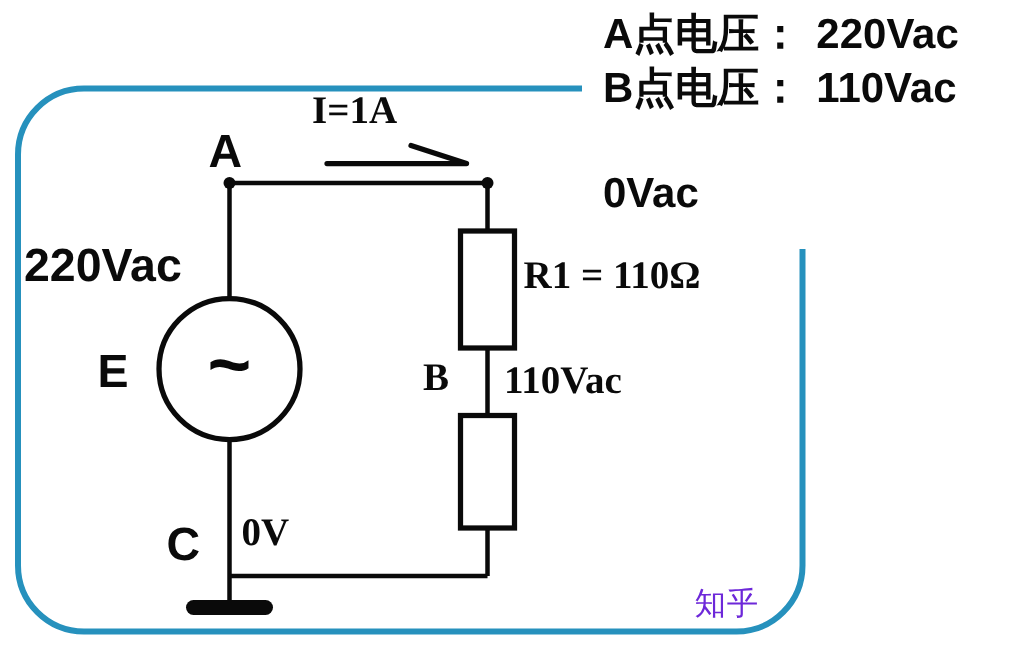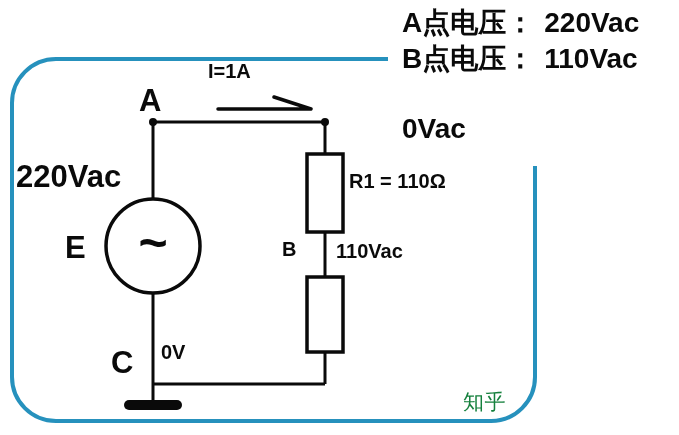--- a/index.html
+++ b/index.html
@@ -11,42 +11,42 @@
     font-family:"Liberation Sans","DejaVu Sans",sans-serif;
   }
   #stage svg{position:absolute;left:0;top:0;}
   .lbl{
     position:absolute;
     font-weight:700;
     color:#0a0a0a;
     white-space:nowrap;
     line-height:1.1;
   }
-  .fs30{font-size:20px;}
+  .fs30{font-size:26px;font-family:Liberation Serif, serif;}
   .fs31{font-size:31px;}
   .readings{position:absolute;left:402px;top:0;width:277px;}
   .reading-row{
     position:absolute;left:0;
     display:flex;gap:10px;
     font-weight:700;font-size:28px;color:#0a0a0a;
     white-space:nowrap;line-height:34px;justify-content:flex-end;
   }
   .row0{top:6px;}
   .row1{top:42px;}
   .row2{top:112px;}
   .tilde{
     position:absolute;left:131px;top:213px;width:44px;
     text-align:center;font-weight:700;font-size:50px;color:#0a0a0a;
     line-height:60px;
   }
   .watermark{
     position:absolute;left:463px;top:388px;
     display:flex;gap:7px;
     font-size:21px;font-weight:400;
-    color:#15803d;letter-spacing:0.5px;white-space:nowrap;
+    color:#6d28d9;letter-spacing:0.5px;white-space:nowrap;
   }
 </style>
 </head>
 <body>
 
 <div id="stage">
 
   <svg width="679" height="435" viewBox="0 0 679 435">
 
     <rect x="12" y="59" width="523" height="362" rx="44" fill="none" stroke-width="4" stroke="#2691bd"></rect>

